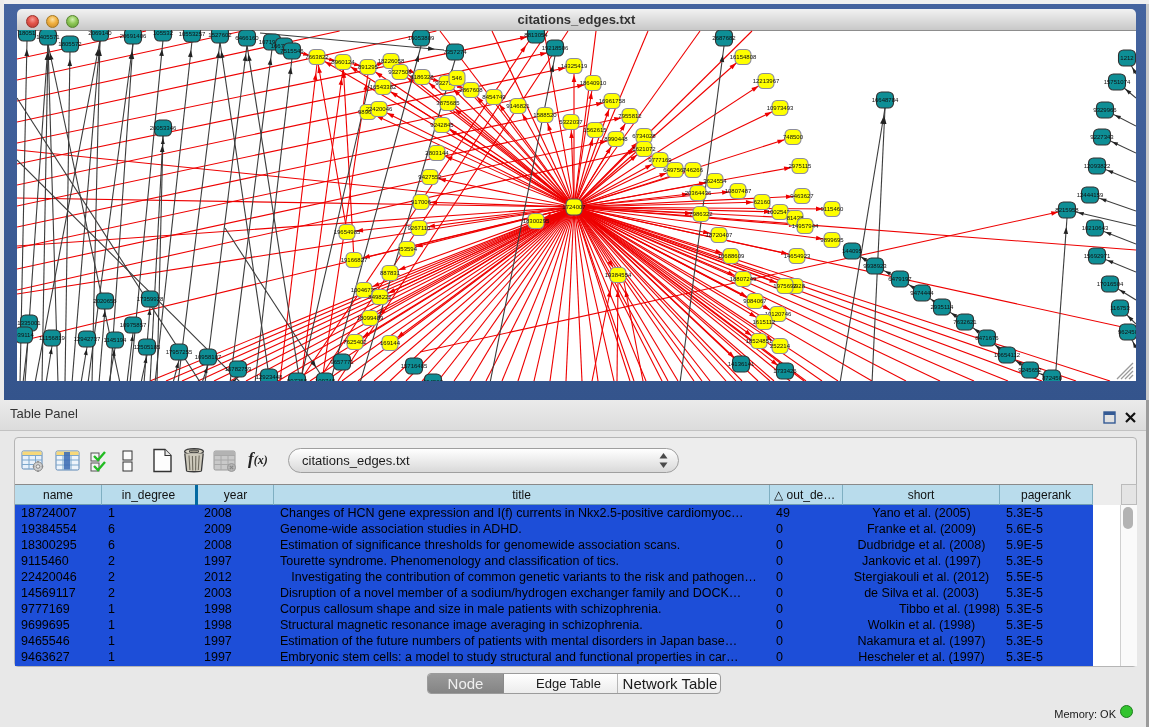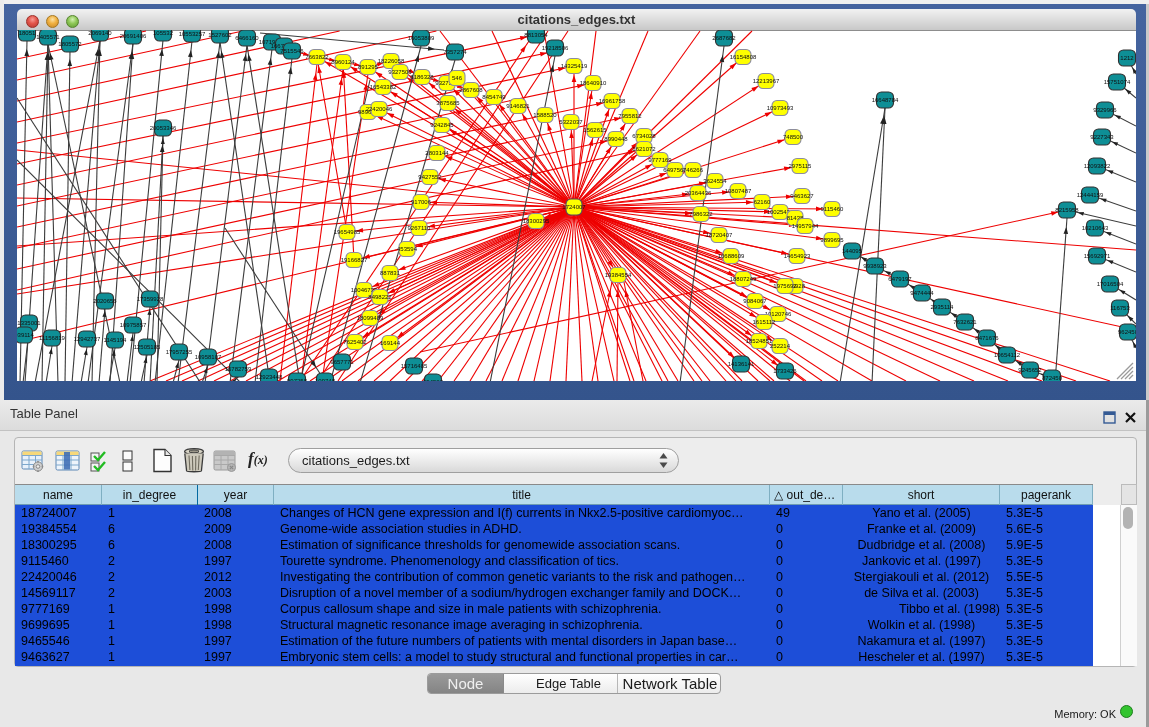--- a/index.html
+++ b/index.html
@@ -791,21 +791,21 @@
 
 <div class="abs" style="left:288px;top:448px;width:391px;height:25px;border:1px solid #9f9f9f;border-radius:13px;background:linear-gradient(#ffffff,#d9d9d9);box-sizing:border-box"></div>
 <div class="abs" style="left:302px;top:448px;width:300px;height:25px;line-height:25px;font-size:13px;color:#1c1c1c">citations_edges.txt</div>
 <svg class="abs" style="left:658px;top:452px" width="11" height="17" viewBox="0 0 11 17">
     <path d="M5.5 1 L9.5 6.5 L1.5 6.5 Z" fill="#4a4a4a"></path>
     <path d="M5.5 16 L9.5 10.5 L1.5 10.5 Z" fill="#4a4a4a"></path>
   </svg>
 
 <div class="abs" style="left:15px;top:484px;width:1078px;height:21px;background:#b9dcec;border-top:1px solid #8a8a8a;border-bottom:1px solid #6f9cb2;box-sizing:border-box;font-size:12px;color:#111">
 <div style="position:absolute;left:0px;top:0;width:87px;height:21px;line-height:21px;text-align:center;border-right:1px solid #7fafc2;box-sizing:border-box;overflow:hidden;white-space:nowrap">name</div>
-<div style="position:absolute;left:87px;top:0;width:96px;height:21px;line-height:21px;text-align:center;border-right:1px solid #0369a1;box-sizing:border-box;overflow:hidden;white-space:nowrap">in_degree</div>
+<div style="position:absolute;left:87px;top:0;width:96px;height:21px;line-height:21px;text-align:center;border-right:3px solid #0369a1;box-sizing:border-box;overflow:hidden;white-space:nowrap">in_degree</div>
 <div style="position:absolute;left:183px;top:0;width:76px;height:21px;line-height:21px;text-align:center;border-right:1px solid #7fafc2;box-sizing:border-box;overflow:hidden;white-space:nowrap">year</div>
 <div style="position:absolute;left:259px;top:0;width:496px;height:21px;line-height:21px;text-align:center;border-right:1px solid #7fafc2;box-sizing:border-box;overflow:hidden;white-space:nowrap">title</div>
 <div style="position:absolute;left:755px;top:0;width:73px;height:21px;line-height:21px;text-align:left;padding-left:4px;border-right:1px solid #7fafc2;box-sizing:border-box;overflow:hidden;white-space:nowrap">△ out_de…</div>
 <div style="position:absolute;left:828px;top:0;width:157px;height:21px;line-height:21px;text-align:center;border-right:1px solid #7fafc2;box-sizing:border-box;overflow:hidden;white-space:nowrap">short</div>
 <div style="position:absolute;left:985px;top:0;width:93px;height:21px;line-height:21px;text-align:center;border-right:1px solid #7fafc2;box-sizing:border-box;overflow:hidden;white-space:nowrap">pagerank</div>
 </div>
 <div class="abs" style="left:1121px;top:484px;width:16px;height:21px;background:#e4e4e4;border:1px solid #bbb;box-sizing:border-box"></div>
 
 <div class="abs" style="left:15px;top:505px;width:1078px;height:161px;background:#1d4ed8;font-size:12.5px;color:#000;overflow:hidden">
 <div style="position:absolute;left:6px;top:0px;width:79px;height:16px;line-height:16px;text-align:left;overflow:hidden;white-space:nowrap">18724007</div>
@@ -832,21 +832,21 @@
 <div style="position:absolute;left:6px;top:48px;width:79px;height:16px;line-height:16px;text-align:left;overflow:hidden;white-space:nowrap">9115460</div>
     <div style="position:absolute;left:93px;top:48px;width:88px;height:16px;line-height:16px;text-align:left;overflow:hidden;white-space:nowrap">2</div>
     <div style="position:absolute;left:189px;top:48px;width:68px;height:16px;line-height:16px;text-align:left;overflow:hidden;white-space:nowrap">1997</div>
     <div style="position:absolute;left:265px;top:48px;width:488px;height:16px;line-height:16px;text-align:left;overflow:hidden;white-space:nowrap">Tourette syndrome. Phenomenology and classification of tics.</div>
     <div style="position:absolute;left:761px;top:48px;width:65px;height:16px;line-height:16px;text-align:left;overflow:hidden;white-space:nowrap">0</div>
     <div style="position:absolute;left:828px;top:48px;width:157px;height:16px;line-height:16px;text-align:center;overflow:hidden;white-space:nowrap">Jankovic et al. (1997)</div>
     <div style="position:absolute;left:991px;top:48px;width:85px;height:16px;line-height:16px;text-align:left;overflow:hidden;white-space:nowrap">5.3E-5</div>
 <div style="position:absolute;left:6px;top:64px;width:79px;height:16px;line-height:16px;text-align:left;overflow:hidden;white-space:nowrap">22420046</div>
     <div style="position:absolute;left:93px;top:64px;width:88px;height:16px;line-height:16px;text-align:left;overflow:hidden;white-space:nowrap">2</div>
     <div style="position:absolute;left:189px;top:64px;width:68px;height:16px;line-height:16px;text-align:left;overflow:hidden;white-space:nowrap">2012</div>
-    <div style="position:absolute;left:265px;top:64px;width:488px;height:16px;line-height:16px;text-align:left;overflow:hidden;white-space:nowrap">Investigating the contribution of common genetic variants to the risk and pathogen…</div>
+    <div style="position:absolute;left:265px;top:64px;width:488px;height:16px;line-height:16px;text-align:center;overflow:hidden;white-space:nowrap">Investigating the contribution of common genetic variants to the risk and pathogen…</div>
     <div style="position:absolute;left:761px;top:64px;width:65px;height:16px;line-height:16px;text-align:left;overflow:hidden;white-space:nowrap">0</div>
     <div style="position:absolute;left:828px;top:64px;width:157px;height:16px;line-height:16px;text-align:center;overflow:hidden;white-space:nowrap">Stergiakouli et al. (2012)</div>
     <div style="position:absolute;left:991px;top:64px;width:85px;height:16px;line-height:16px;text-align:left;overflow:hidden;white-space:nowrap">5.5E-5</div>
 <div style="position:absolute;left:6px;top:80px;width:79px;height:16px;line-height:16px;text-align:left;overflow:hidden;white-space:nowrap">14569117</div>
     <div style="position:absolute;left:93px;top:80px;width:88px;height:16px;line-height:16px;text-align:left;overflow:hidden;white-space:nowrap">2</div>
     <div style="position:absolute;left:189px;top:80px;width:68px;height:16px;line-height:16px;text-align:left;overflow:hidden;white-space:nowrap">2003</div>
     <div style="position:absolute;left:265px;top:80px;width:488px;height:16px;line-height:16px;text-align:left;overflow:hidden;white-space:nowrap">Disruption of a novel member of a sodium/hydrogen exchanger family and DOCK…</div>
     <div style="position:absolute;left:761px;top:80px;width:65px;height:16px;line-height:16px;text-align:left;overflow:hidden;white-space:nowrap">0</div>
     <div style="position:absolute;left:828px;top:80px;width:157px;height:16px;line-height:16px;text-align:center;overflow:hidden;white-space:nowrap">de Silva et al. (2003)</div>
     <div style="position:absolute;left:991px;top:80px;width:85px;height:16px;line-height:16px;text-align:left;overflow:hidden;white-space:nowrap">5.3E-5</div>

